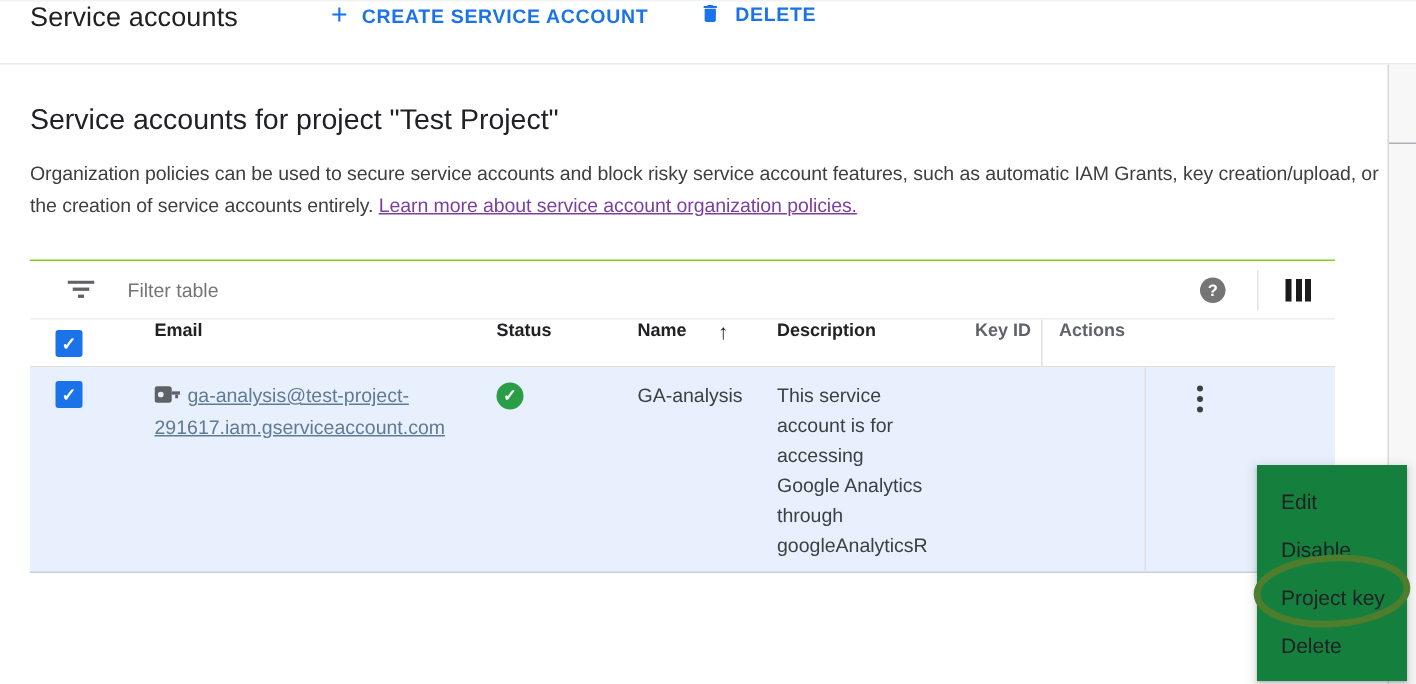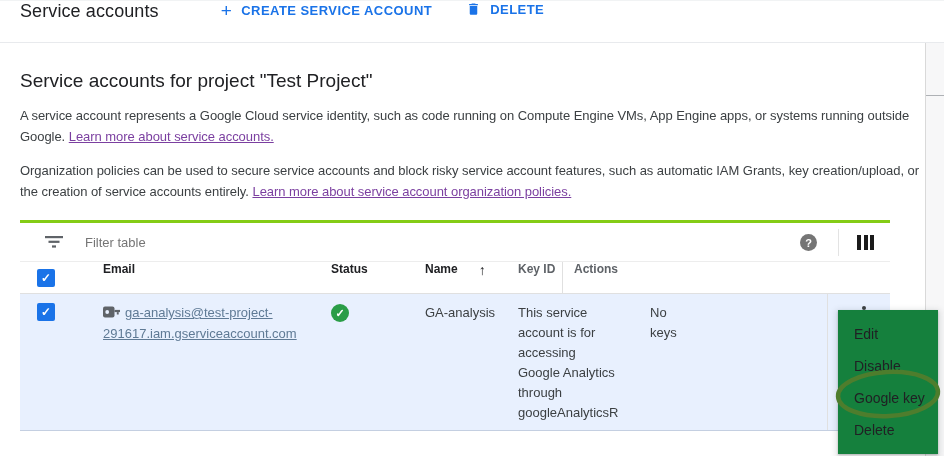--- a/index.html
+++ b/index.html
@@ -28,21 +28,21 @@
     position:absolute; left:925px; top:43px; width:19px; height:413px;
     background:#f7f7f8; border-left:1px solid #d9d9d9; z-index:1;
   }
   .right-panel-line { position:absolute; left:0; top:52px; width:100%; border-top:1px solid #aeb1b5; }
   
   .content { position:absolute; left:20px; top:43px; width:905px; z-index:2; }
   .page-heading { margin-top:27px; font-size:19px; font-weight:400; color:#202124; }
   .para { margin-top:13px; font-size:13px; line-height:21px; color:#3c4043; letter-spacing:-.05px; }
   .visited-link { color:#7b3fa0; text-decoration:underline; cursor:pointer; }
   
-  .table-card { margin-top:18px; width:870px; border-top:3px solid #84cc16; background:#fff; }
+  .table-card { margin-top:26px; width:870px; border-top:1px solid #84cc16; background:#fff; }
   .filter-row { position:relative; height:39px; display:flex; align-items:center; border-bottom:1px solid #ededed; }
   .filter-icon { margin-left:25px; width:18px; height:12px; display:block; }
   .filter-input {
     margin-left:22px; border:none; outline:none; background:transparent;
     font-size:13px; color:#80868b; width:300px; font-family:"Liberation Sans", sans-serif;
   }
   .help-icon {
     position:absolute; left:780px; top:11px; width:17px; height:17px; border-radius:50%;
     background:#757575; color:#fff; font-size:11px; font-weight:bold;
     display:flex; align-items:center; justify-content:center; cursor:pointer;
@@ -115,24 +115,20 @@
   </button>
 </div>
 
 <div class="right-panel">
   <div class="right-panel-line"></div>
 </div>
 
 <div class="content">
   <h2 class="page-heading">Service accounts for project "Test Project"</h2>
 
-  <p class="para">
-    <span>A service account represents a Google Cloud service identity, such as code running on Compute Engine VMs, App Engine apps, or systems running outside Google.</span>
-    <a class="visited-link">Learn more about service accounts.</a>
-  </p>
 
   <p class="para">
     <span>Organization policies can be used to secure service accounts and block risky service account features, such as automatic IAM Grants, key creation/upload, or the creation of service accounts entirely.</span>
     <a class="visited-link">Learn more about service account organization policies.</a>
   </p>
 
   <div class="table-card">
 
     <div class="filter-row">
       <svg class="filter-icon" viewBox="0 0 18 12">
@@ -161,20 +157,23 @@
       <div class="col-email th-dark">
           <span>Email</span>
         </div>
       <div class="col-status th-dark">
           <span>Status</span>
         </div>
       <div class="col-name th-dark">
         <span>Name</span>
         <span class="sort-arrow">↑</span>
       </div>
+      <div class="col-desc th-dark">
+          <span>Description</span>
+        </div>
       <div class="col-keyid th-light">
           <span>Key ID</span>
         </div>
       <div class="col-actions th-light">
           <span>Actions</span>
         </div>
     </div>
 
     <div class="trow">
       <div class="col-check">
@@ -197,37 +196,34 @@
           <span>✓</span>
         </div>
       </div>
       <div class="col-name">GA-analysis</div>
       <div class="col-desc desc-cell">This service
 account is for
 accessing
 Google Analytics
 through
 googleAnalyticsR</div>
-      <div class="col-keyid">
-        <div class="keyid-cell">No keys</div>
-      </div>
       <div class="col-keydate"></div>
       <div class="col-actions">
         <div class="dots-icon">
           <span></span>
             <span></span>
             <span></span>
         </div>
       </div>
     </div>
   </div>
 </div>
 
 <div class="ctx-menu">
   <div class="ctx-item">Edit</div>
   <div class="ctx-item">Disable</div>
-  <div class="ctx-item">Google key</div>
+  <div class="ctx-item">Project key</div>
   <div class="ctx-item">Delete</div>
 </div>
 
 <svg class="annotation" width="110" height="53" viewBox="0 0 110 53">
   <ellipse cx="55" cy="26" rx="50" ry="22" fill="none" stroke="#4e7d2d" stroke-width="4.5" transform="rotate(-3 55 26)"></ellipse>
 </svg>
 
 </body></html>

